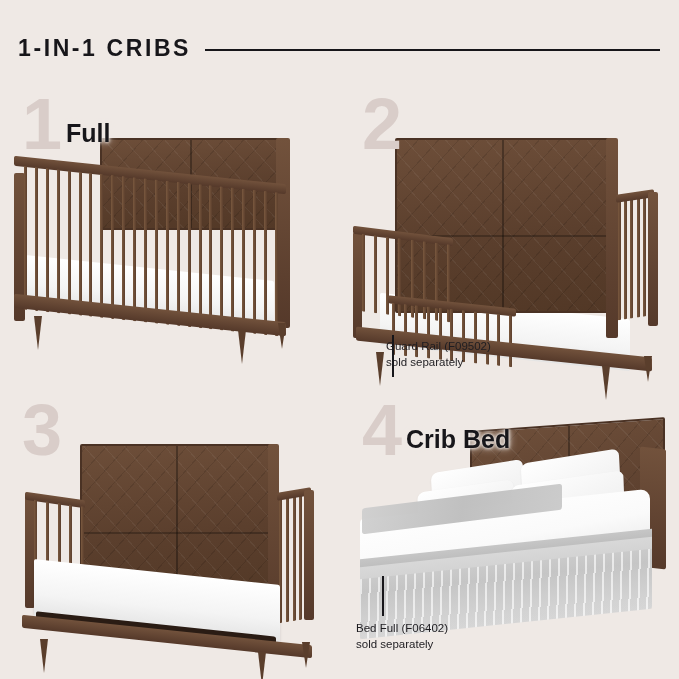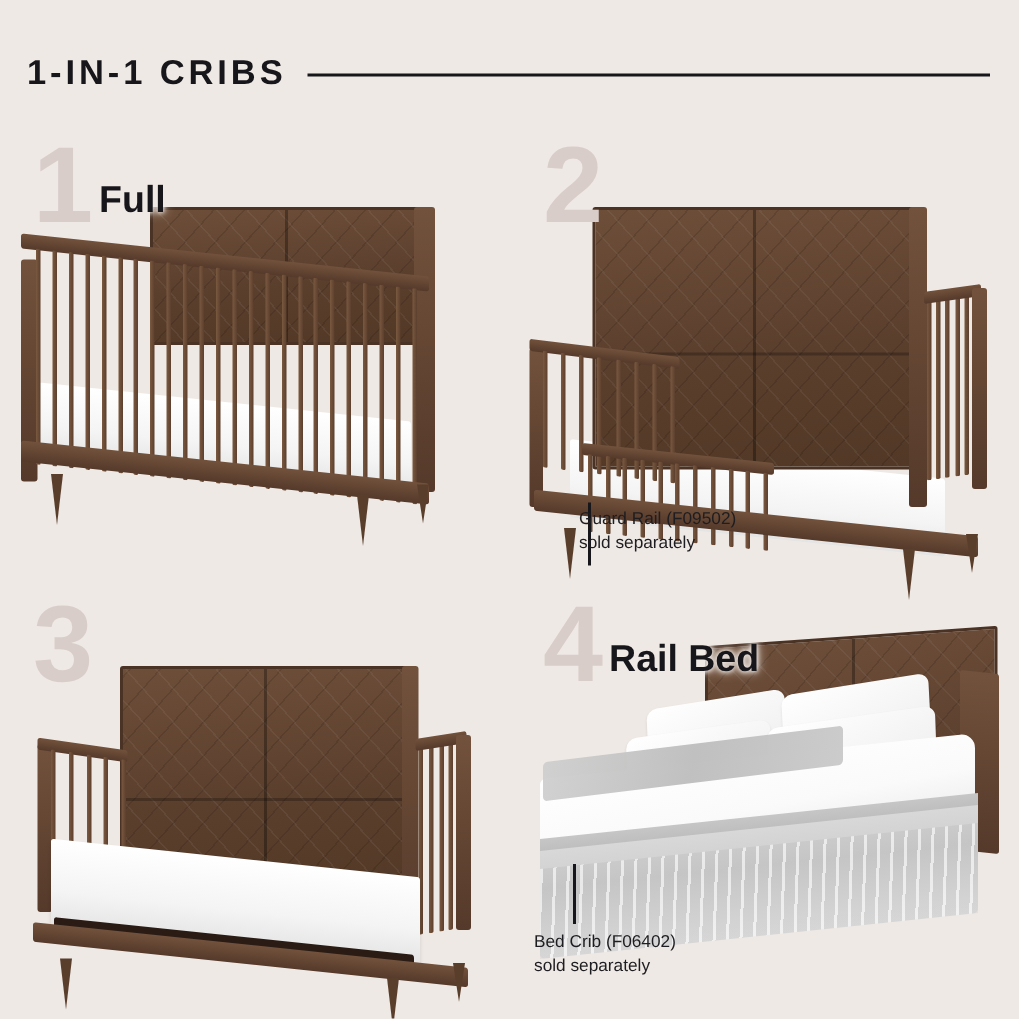--- a/index.html
+++ b/index.html
@@ -388,21 +388,21 @@
 
     <div class="leg" style="left:40px; top:253px;"></div>
     <div class="leg" style="left:258px; top:266px;"></div>
     <div class="leg short" style="left:302px; top:256px;"></div>
   </div>
 </div>
 
 <div class="panel panel-4">
   <div class="panel-head">
     <span class="panel-num">4</span>
-    <span class="panel-label">Rail Bed</span>
+    <span class="panel-label">Crib Bed</span>
   </div>
 
   <div class="stage">
 
     <div class="fb-headboard">
       <div class="chev"></div>
       <div class="chev-split" style="left:96px;"></div>
     </div>
 
     <div class="rail" style="left:300px; top:62px; width:26px; height:120px; transform:skewY(6deg);"></div>
@@ -413,15 +413,15 @@
     <div class="fb-pillow" style="left:78px; top:100px; width:96px; height:42px; transform:skewY(-6deg) rotate(-2deg);"></div>
     <div class="fb-pillow" style="left:172px; top:92px; width:112px; height:44px; transform:skewY(-6deg) rotate(-2deg);"></div>
 
     <div class="fb-mattress"></div>
     <div class="fb-throw"></div>
     <div class="fb-boxtop"></div>
     <div class="fb-skirt"></div>
   </div>
 
   <div class="leader" style="left:42px; top:190px; height:40px;"></div>
-  <div class="annot" style="left:16px; top:235px;">Bed Crib (F06402)
+  <div class="annot" style="left:16px; top:235px;">Bed Full (F06402)
 sold separately</div>
 </div>
 
 </body></html>

